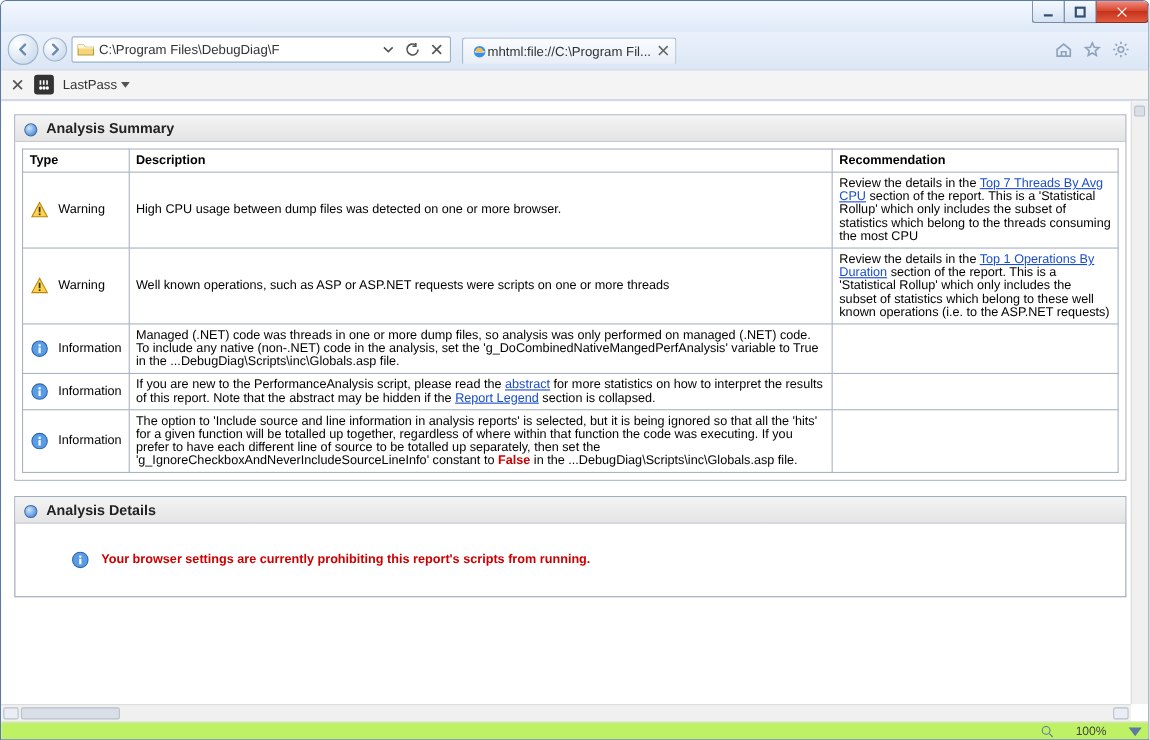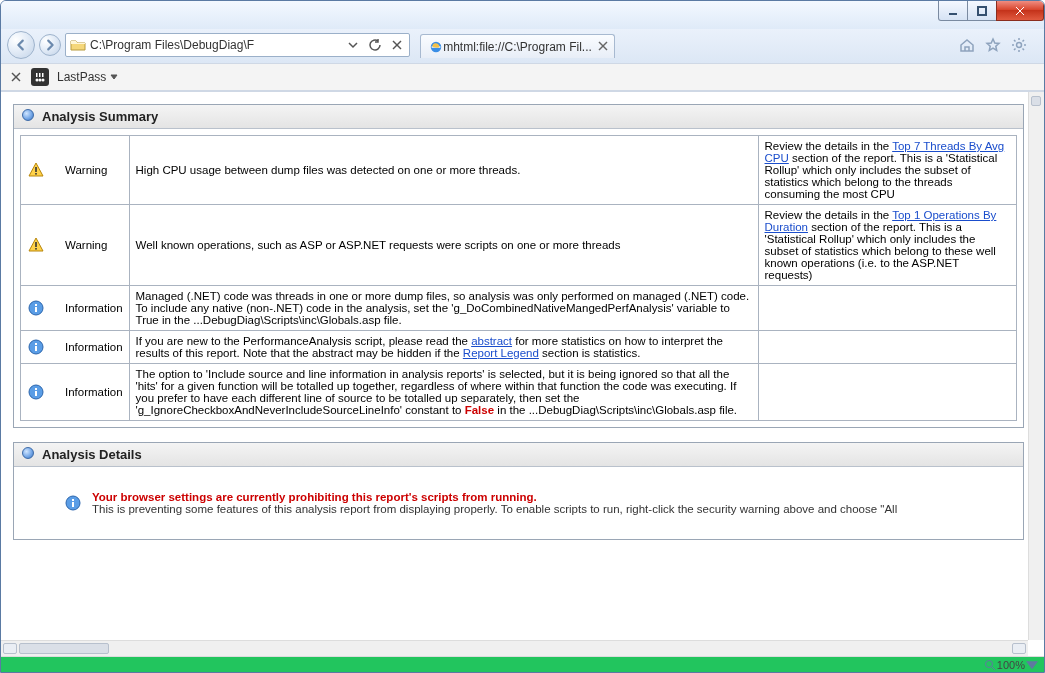--- a/index.html
+++ b/index.html
@@ -109,49 +109,49 @@
   .vsb .gr { position:absolute; top:4px; left:2px; width:10px; height:10px; background:#dadfe7; border:1px solid #b7c0cd; border-radius:2px; }
   .hsb {
     position:absolute; left:0; right:16px; bottom:16px; height:16px;
     background:#f0f0f0; border-top:1px solid #ddd;
   }
   .hsb .thumb { position:absolute; left:18px; top:2px; width:90px; height:11px; background:#dadfe7; border:1px solid #b7c0cd; border-radius:2px; }
   .hsb .arr { position:absolute; top:2px; width:14px; height:11px; background:#eaeef4; border:1px solid #b7c0cd; border-radius:2px; }
   .hsb .arr.l{left:2px;} .hsb .arr.r{right:2px;}
   .statusbar {
     position:absolute; left:0; right:0; bottom:0; height:16px;
-    background:#22c55e; border-top:1px solid #ddd;
-    display:flex; justify-content:flex-end; align-items:center; padding-right:6px; gap:1px;
+    background:#bef264; border-top:1px solid #ddd;
+    display:flex; justify-content:flex-end; align-items:center; padding-right:6px; gap:20px;
     font-size:11px; color:#444;
   }
   .statusbar svg { width:12px;height:12px; stroke:#5f7aa0; fill:none; }
 
   
   .section {
     border:1px solid #9aa6b5; margin-bottom:14px; min-width:985px;
   }
   .sec-head {
     background:linear-gradient(#f4f4f4,#e4e4e4);
     border-bottom:1px solid #b9c1cc;
     padding:4px 8px; font-weight:bold; font-size:13px; color:#222;
-    display:flex; align-items:flex-start; gap:8px;
+    display:flex; align-items:flex-end; gap:8px;
   }
   .bullet {
     width:12px;height:12px; border-radius:50%;
     background: radial-gradient(circle at 35% 35%, #cfe5ff, #6fa3e5 60%, #3c72b8);
     border:1px solid #3c6aa8;
   }
   .sec-body { background:#fff; padding:6px; }
 
   table.summary { border-collapse:collapse; width:100%; font-family:Verdana, sans-serif; font-size:11.5px; }
   table.summary th, table.summary td {
     border:1px solid #aab3c0; padding:4px 6px; vertical-align:middle; text-align:left;
   }
   table.summary th { font-weight:bold; background:#fff; }
-  .type-cell { display:flex; align-items:center; gap:20px; }
+  .type-cell { display:flex; align-items:center; gap:8px; }
   .ico-warn, .ico-info { width:18px; height:18px; }
   .link { color:#1a4dcc; text-decoration:underline; cursor:pointer; }
   .red { color:#c00; font-weight:bold; }
 
   .details-body {
     padding:24px 0 24px 50px; font-family:Verdana,sans-serif; font-size:11.5px;
     display:flex; gap:10px; align-items:center;
   }
   .details-text .t1 { color:#c00; font-weight:bold; }
   .details-text .t2 { color:#333; }
@@ -288,33 +288,38 @@
     <div class="scroll-area">
 
       <div class="section">
         <div class="sec-head">
           <span class="bullet"></span>
           <span>Analysis Summary</span>
         </div>
         <div class="sec-body">
           <table class="summary">
             <tbody>
+                <tr>
+              <th style="width:90px">Type</th>
+              <th>Description</th>
+              <th style="width:260px">Recommendation</th>
+            </tr>
 
             <tr>
               <td>
                     <div class="type-cell">
                 <svg class="ico-warn" viewBox="0 0 18 18">
                         <path fill="#ffd24a" stroke="#b8860b" d="M9 2l7 13H2z"></path>
                         <rect x="8.2" y="6" width="1.6" height="5" fill="#333"></rect>
                         <rect x="8.2" y="12" width="1.6" height="1.6" fill="#333"></rect>
                       </svg>
                 <span>Warning</span>
               </div>
                   </td>
-              <td>High CPU usage between dump files was detected on one or more threads.</td>
+              <td>High CPU usage between dump files was detected on one or more browser.</td>
               <td>
                 <span>Review the details in the </span><a class="link">Top 7 Threads By Avg CPU</a><span> section of the report. This is a 'Statistical Rollup' which only includes the subset of statistics which belong to the threads consuming the most CPU</span>
               </td>
             </tr>
 
             <tr>
               <td>
                     <div class="type-cell">
                 <svg class="ico-warn" viewBox="0 0 18 18">
                         <path fill="#ffd24a" stroke="#b8860b" d="M9 2l7 13H2z"></path>
@@ -350,21 +355,21 @@
                     <div class="type-cell">
                 <svg class="ico-info" viewBox="0 0 18 18">
                         <circle cx="9" cy="9" r="7" fill="#5a9de6" stroke="#2c66ad"></circle>
                         <rect x="8" y="8" width="2" height="5" fill="#fff"></rect>
                         <rect x="8" y="5" width="2" height="2" fill="#fff"></rect>
                       </svg>
                 <span>Information</span>
               </div>
                   </td>
               <td>
-                <span>If you are new to the PerformanceAnalysis script, please read the </span><a class="link">abstract</a><span> for more statistics on how to interpret the results of this report.   Note that the abstract may be hidden if the </span><a class="link">Report Legend</a><span> section is statistics.</span>
+                <span>If you are new to the PerformanceAnalysis script, please read the </span><a class="link">abstract</a><span> for more statistics on how to interpret the results of this report.   Note that the abstract may be hidden if the </span><a class="link">Report Legend</a><span> section is collapsed.</span>
               </td>
               <td></td>
             </tr>
 
             <tr>
               <td>
                     <div class="type-cell">
                 <svg class="ico-info" viewBox="0 0 18 18">
                         <circle cx="9" cy="9" r="7" fill="#5a9de6" stroke="#2c66ad"></circle>
                         <rect x="8" y="8" width="2" height="5" fill="#fff"></rect>
@@ -390,21 +395,20 @@
           <span>Analysis Details</span>
         </div>
         <div class="details-body">
           <svg class="ico-info" viewBox="0 0 18 18" width="18" height="18">
               <circle cx="9" cy="9" r="7" fill="#5a9de6" stroke="#2c66ad"></circle>
               <rect x="8" y="8" width="2" height="5" fill="#fff"></rect>
               <rect x="8" y="5" width="2" height="2" fill="#fff"></rect>
             </svg>
           <div class="details-text">
             <div class="t1">Your browser settings are currently prohibiting this report's scripts from running.</div>
-            <div class="t2">This is preventing some features of this analysis report from displaying properly. To enable scripts to run, right-click the security warning above and choose "All</div>
           </div>
         </div>
       </div>
 
     </div>
 
     <div class="vsb">
         <div class="gr"></div>
       </div>
     <div class="hsb">

